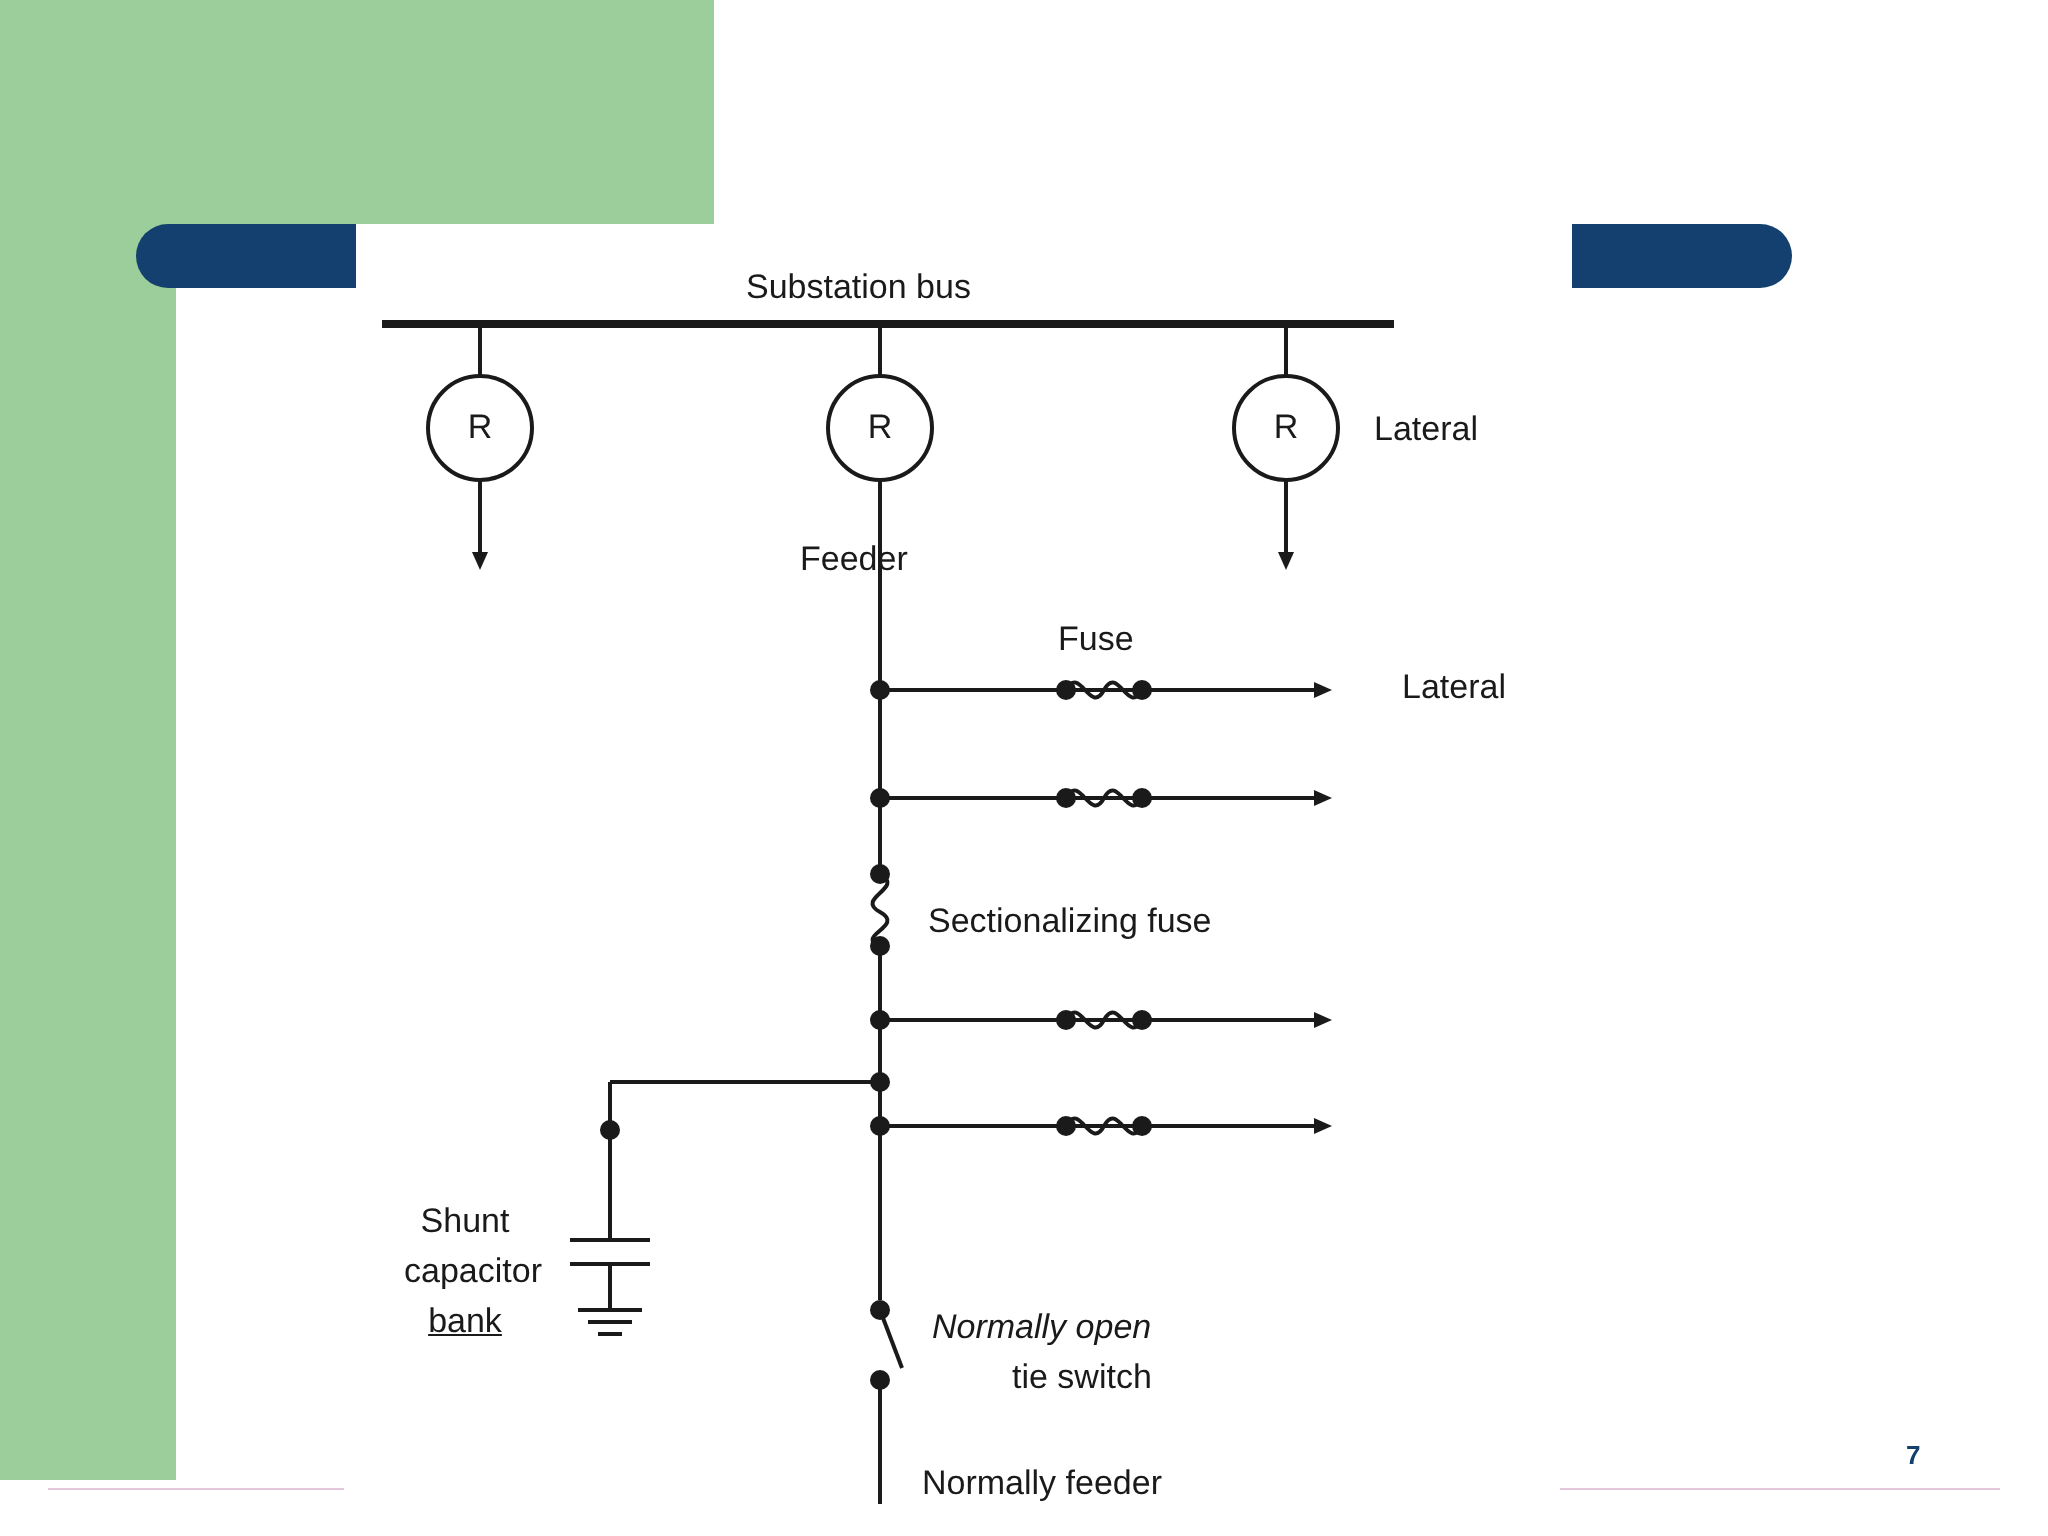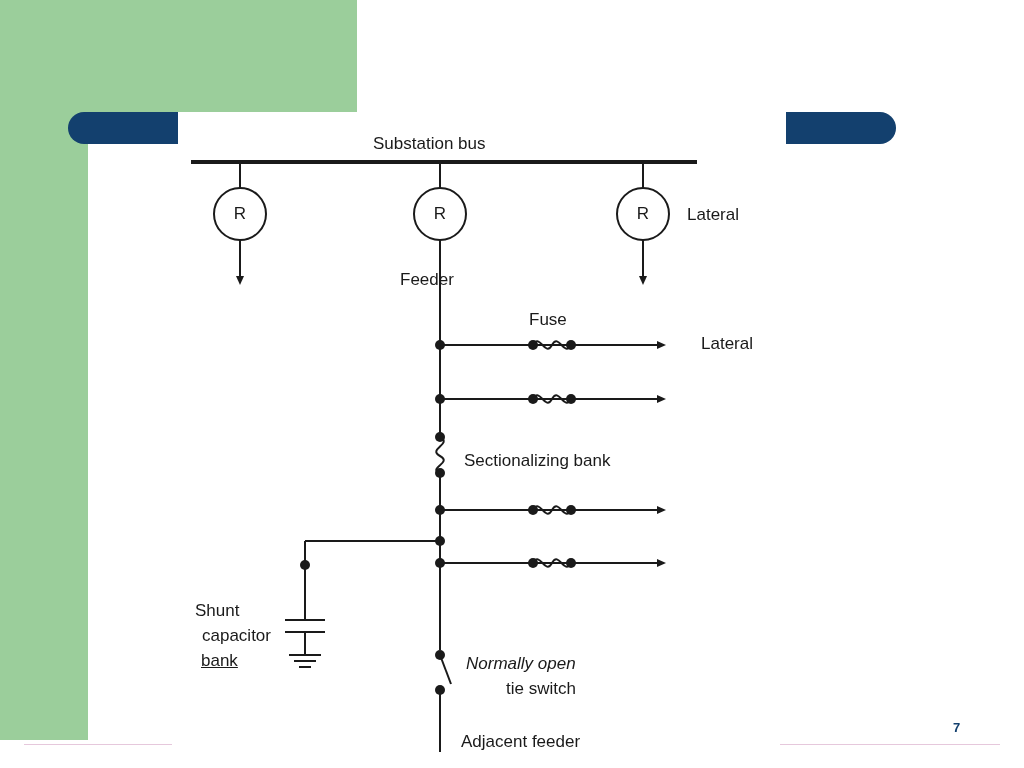--- a/index.html
+++ b/index.html
@@ -96,21 +96,21 @@
   }
   .diagram svg {
     display: block;
   }
   .dlabel {
     position: absolute;
     font-size: 17px;
     color: #1a1a1a;
     white-space: nowrap;
   }
-  .dlabel.center { text-align: left; }
+  .dlabel.center { text-align: center; }
   .rlabel {
     position: absolute;
     font-size: 17px;
     color: #1a1a1a;
     text-align: center;
     width: 40px;
   }
 </style>
 </head>
 <body>
@@ -197,26 +197,26 @@
     </svg>
 
     <div class="dlabel" style="left:373px; top:134px;">Substation bus</div>
     <div class="rlabel" style="left:220px; top:204px;">R</div>
     <div class="rlabel" style="left:420px; top:204px;">R</div>
     <div class="rlabel" style="left:623px; top:204px;">R</div>
     <div class="dlabel" style="left:687px; top:205px;">Lateral</div>
     <div class="dlabel" style="left:376px; top:270px;margin-left:24px;">Feeder</div>
     <div class="dlabel" style="left:529px; top:310px;">Fuse</div>
     <div class="dlabel" style="left:701px; top:334px;">Lateral</div>
-    <div class="dlabel" style="left:464px; top:451px;">Sectionalizing bank</div>
+    <div class="dlabel" style="left:464px; top:451px;">Sectionalizing fuse</div>
     <div class="dlabel center" style="left:195px; top:601px; width:75px;">Shunt</div>
-    <div class="dlabel center" style="left:202px; top:626px; width:93px;">capacitor</div>
+    <div class="dlabel center" style="left:190px; top:626px; width:93px;">capacitor</div>
     <div class="dlabel center" style="left:201px; top:651px; width:63px;text-decoration:underline;">bank</div>
     <div class="dlabel" style="left:466px; top:654px;font-style:italic;">Normally open</div>
     <div class="dlabel" style="left:506px; top:679px;">tie switch</div>
-    <div class="dlabel" style="left:461px; top:732px;">Adjacent feeder</div>
+    <div class="dlabel" style="left:461px; top:732px;">Normally feeder</div>
   </div>
 
   <div class="footer-line-left"></div>
   <div class="footer-line-right"></div>
   <div class="page-number">7</div>
 
 </div>
 
 </body></html>

